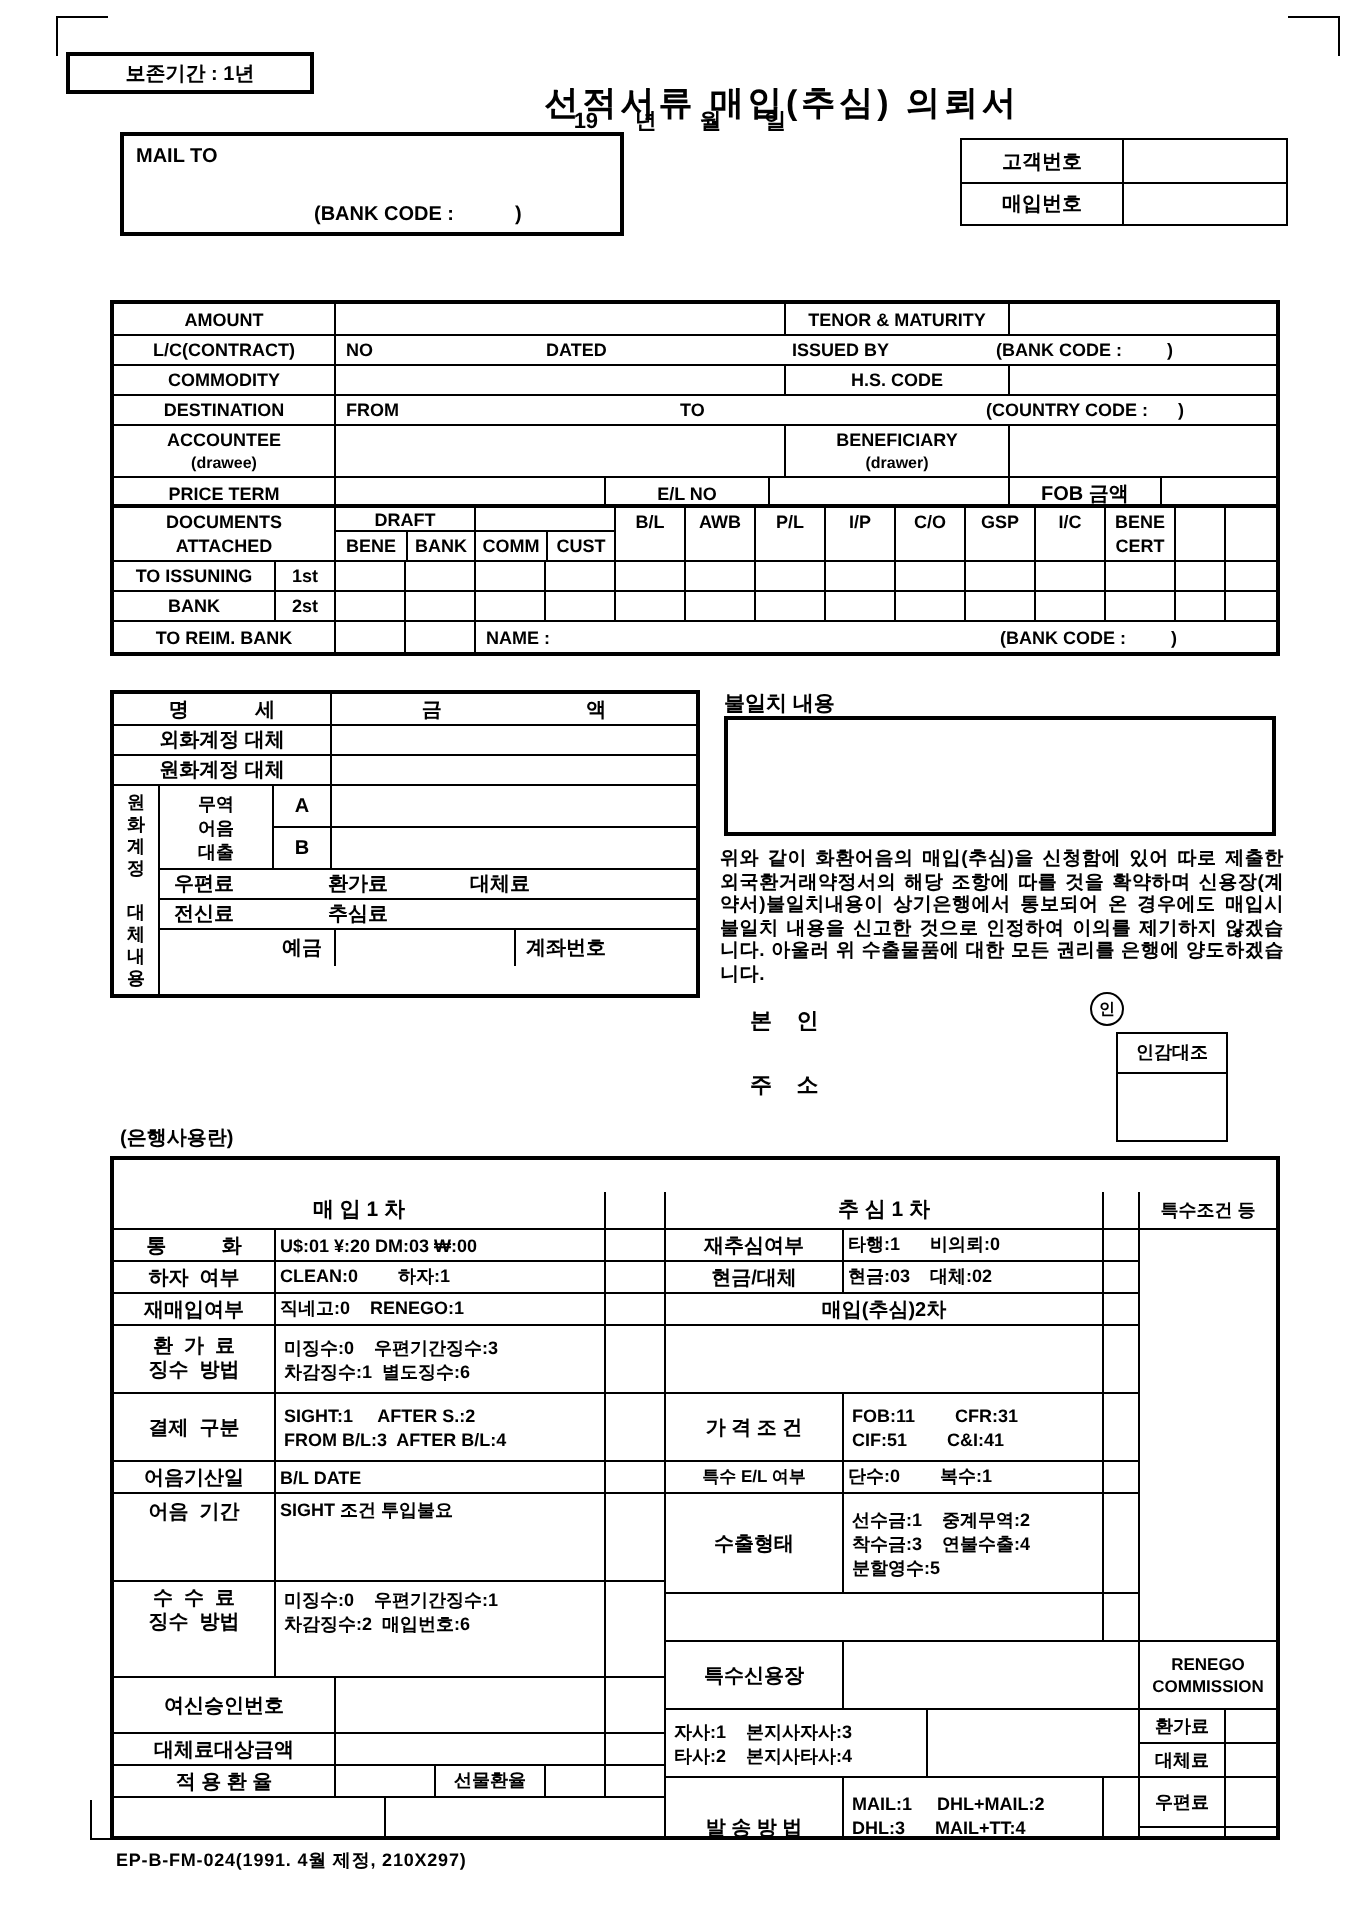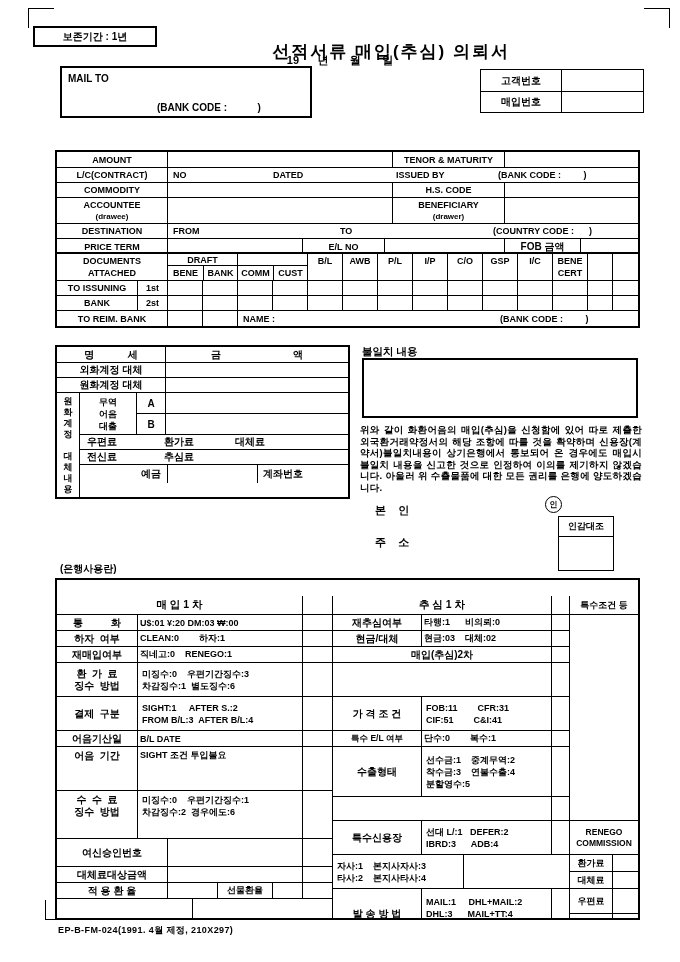--- a/index.html
+++ b/index.html
@@ -70,39 +70,39 @@
       <span class="vc" style="left:228px">ISSUED BY</span>
       <span class="vc" style="left:330px">(BANK CODE :         )</span>
     </div>
   </div>
   <div class="row" style="height:15px">
     <div class="c ctr" style="width:110px">COMMODITY</div>
     <div class="c" style="width:225px"></div>
     <div class="c ctr" style="width:112px">H.S. CODE</div>
     <div class="c" style="flex:1"></div>
   </div>
-  <div class="row" style="height:26px">
-    <div class="c col lh11" style="width:110px">
-      <div>ACCOUNTEE</div>
-      <div style="font-size:8px">(drawee)</div>
-    </div>
-    <div class="c" style="width:225px"></div>
-    <div class="c col lh11" style="width:112px">
-      <div>BENEFICIARY</div>
-      <div style="font-size:8px">(drawer)</div>
-    </div>
-    <div class="c" style="flex:1"></div>
-  </div>
   <div class="row" style="height:15px">
     <div class="c ctr" style="width:110px">DESTINATION</div>
     <div class="c rel" style="flex:1">
       <span class="vc" style="left:5px">FROM</span>
       <span class="vc" style="left:172px">TO</span>
       <span class="vc" style="left:325px">(COUNTRY CODE :      )</span>
     </div>
+  </div>
+  <div class="row" style="height:26px">
+    <div class="c col lh11" style="width:110px">
+      <div>ACCOUNTEE</div>
+      <div style="font-size:8px">(drawee)</div>
+    </div>
+    <div class="c" style="width:225px"></div>
+    <div class="c col lh11" style="width:112px">
+      <div>BENEFICIARY</div>
+      <div style="font-size:8px">(drawer)</div>
+    </div>
+    <div class="c" style="flex:1"></div>
   </div>
   <div class="row" style="height:16px">
     <div class="c ctr" style="width:110px">PRICE TERM</div>
     <div class="c" style="width:135px"></div>
     <div class="c ctr" style="width:82px">E/L NO</div>
     <div class="c" style="width:120px"></div>
     <div class="c ctr" style="width:76px;font-size:10px">FOB 금액</div>
     <div class="c" style="flex:1"></div>
   </div>
 </div>
@@ -311,21 +311,21 @@
       <div class="c top" style="width:165px">SIGHT 조건 투입불요</div>
       <div class="c" style="flex:1"></div>
     </div>
     <div class="row" style="height:48px;flex:none">
       <div class="c col lh12 pre" style="width:80px;font-size:10px;justify-content:flex-start;padding-top:3px">
         <div>수  수  료</div>
         <div>징수  방법</div>
       </div>
       <div class="c col lh12 pre" style="width:165px;align-items:flex-start;justify-content:flex-start;padding:3px 0 0 4px">
         <div>미징수:0    우편기간징수:1</div>
-        <div>차감징수:2  경우에도:6</div>
+        <div>차감징수:2  매입번호:6</div>
       </div>
       <div class="c" style="flex:1"></div>
     </div>
     <div class="row" style="height:28px;flex:none">
       <div class="c ctr" style="width:110px;font-size:10px">여신승인번호</div>
       <div class="c" style="width:135px"></div>
       <div class="c" style="flex:1"></div>
     </div>
     <div class="row" style="height:16px;flex:none">
       <div class="c ctr" style="width:110px;font-size:10px">대체료대상금액</div>
@@ -389,24 +389,20 @@
         <div>분할영수:5</div>
       </div>
       <div class="c" style="flex:1"></div>
     </div>
     <div class="row" style="height:24px;flex:none">
       <div class="c" style="width:218px"></div>
       <div class="c" style="flex:1"></div>
     </div>
     <div class="row" style="height:34px;flex:none">
       <div class="c ctr" style="width:88px;font-size:10px">특수신용장</div>
-      <div class="c col lh12 pre" style="width:130px;align-items:flex-start;padding-left:4px">
-        <div>선대 L/:1   DEFER:2</div>
-        <div>IBRD:3      ADB:4</div>
-      </div>
       <div class="c" style="flex:1"></div>
     </div>
     <div class="row" style="height:34px;flex:none">
       <div class="c col lh12 pre" style="width:130px;align-items:flex-start;padding-left:4px">
         <div>자사:1    본지사자사:3</div>
         <div>타사:2    본지사타사:4</div>
       </div>
       <div class="c" style="flex:1"></div>
     </div>
     <div class="row" style="height:50px;flex:none">

